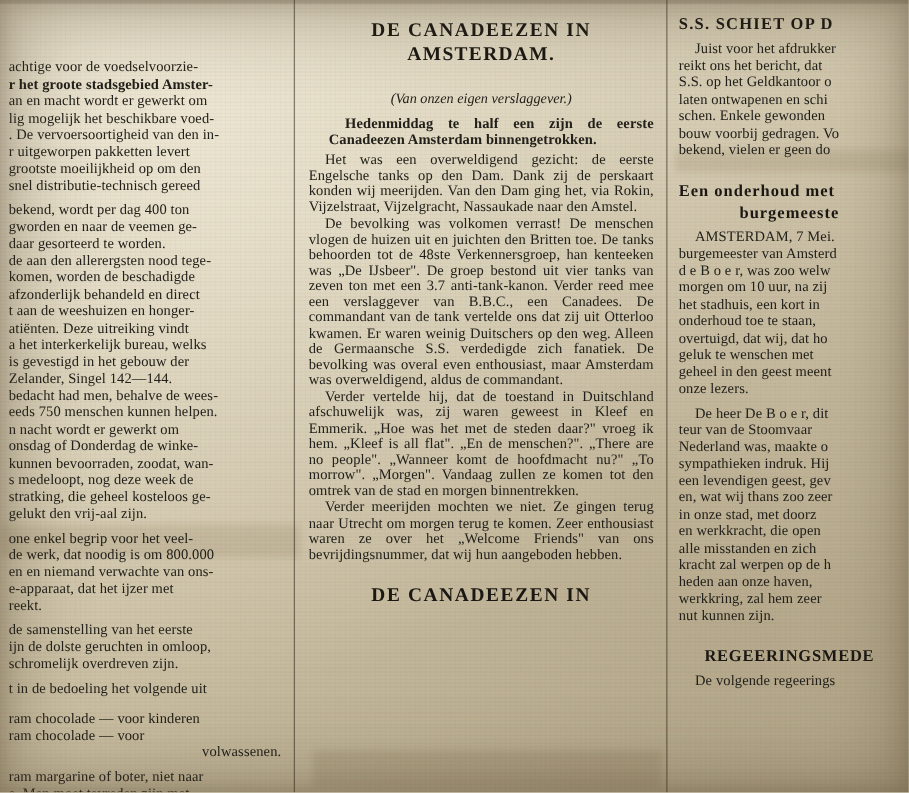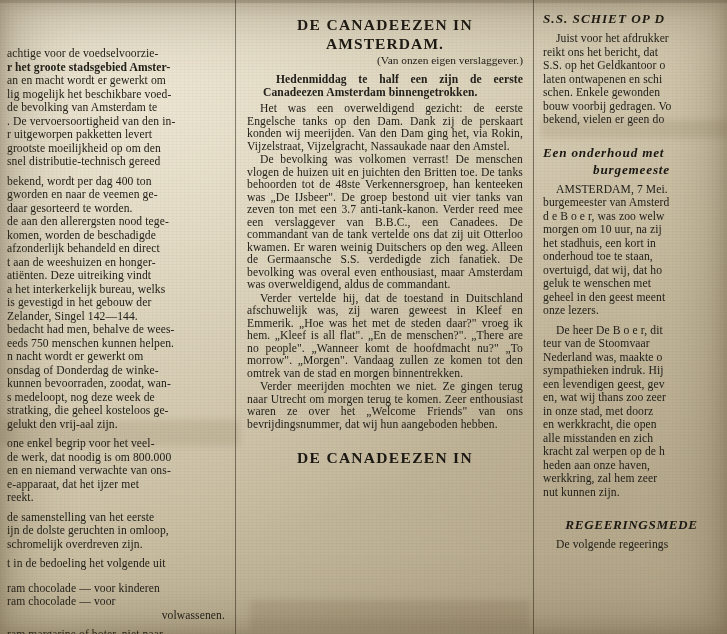--- a/index.html
+++ b/index.html
@@ -87,27 +87,27 @@
   }
   h2.head.sub { letter-spacing: 1.1px; }
   h3.head2 {
     margin: 0;
     font-size: 13.2px;
     line-height: 17px;
     font-weight: bold;
     text-align: center;
     letter-spacing: .8px;
     color: #1b1813;
-    font-style: italic;
   }
   .byline {
-    margin: 1px 0 6px 0;
+    margin: 20px 0 6px 0;
     font-size: 11.4px;
     line-height: 13px;
-    text-align: right;
+    text-align: center;
+    font-style: italic;
     color: #24211b;
   }
   .lede {
     font-weight: bold;
     font-size: 11.6px;
     line-height: 13.2px;
     text-align: justify;
     text-indent: 13px;
     margin: 0 0 4px 16px;
   }
@@ -140,21 +140,20 @@
   <div class="clip-top"></div>
 
   <div class="rule rule-a"></div>
   <div class="rule rule-b"></div>
 
   <div class="col col-1 cut">
     <p>achtige voor de voedselvoorzie-</p>
     <p class="bold">r het groote stadsgebied Amster-</p>
     <p>an en macht wordt er gewerkt om</p>
     <p>lig mogelijk het beschikbare voed-</p>
-    <p>de bevolking van Amsterdam te</p>
     <p>. De vervoersoortigheid van den in-</p>
     <p>r uitgeworpen pakketten levert</p>
     <p>grootste moeilijkheid op om den</p>
     <p>snel distributie-technisch gereed</p>
     <div class="spacer-s"></div>
     <p>bekend, wordt per dag 400 ton</p>
     <p>gworden en naar de veemen ge-</p>
     <p>daar gesorteerd te worden.</p>
     <p>de aan den allerergsten nood tege-</p>
     <p>komen, worden de beschadigde</p>

